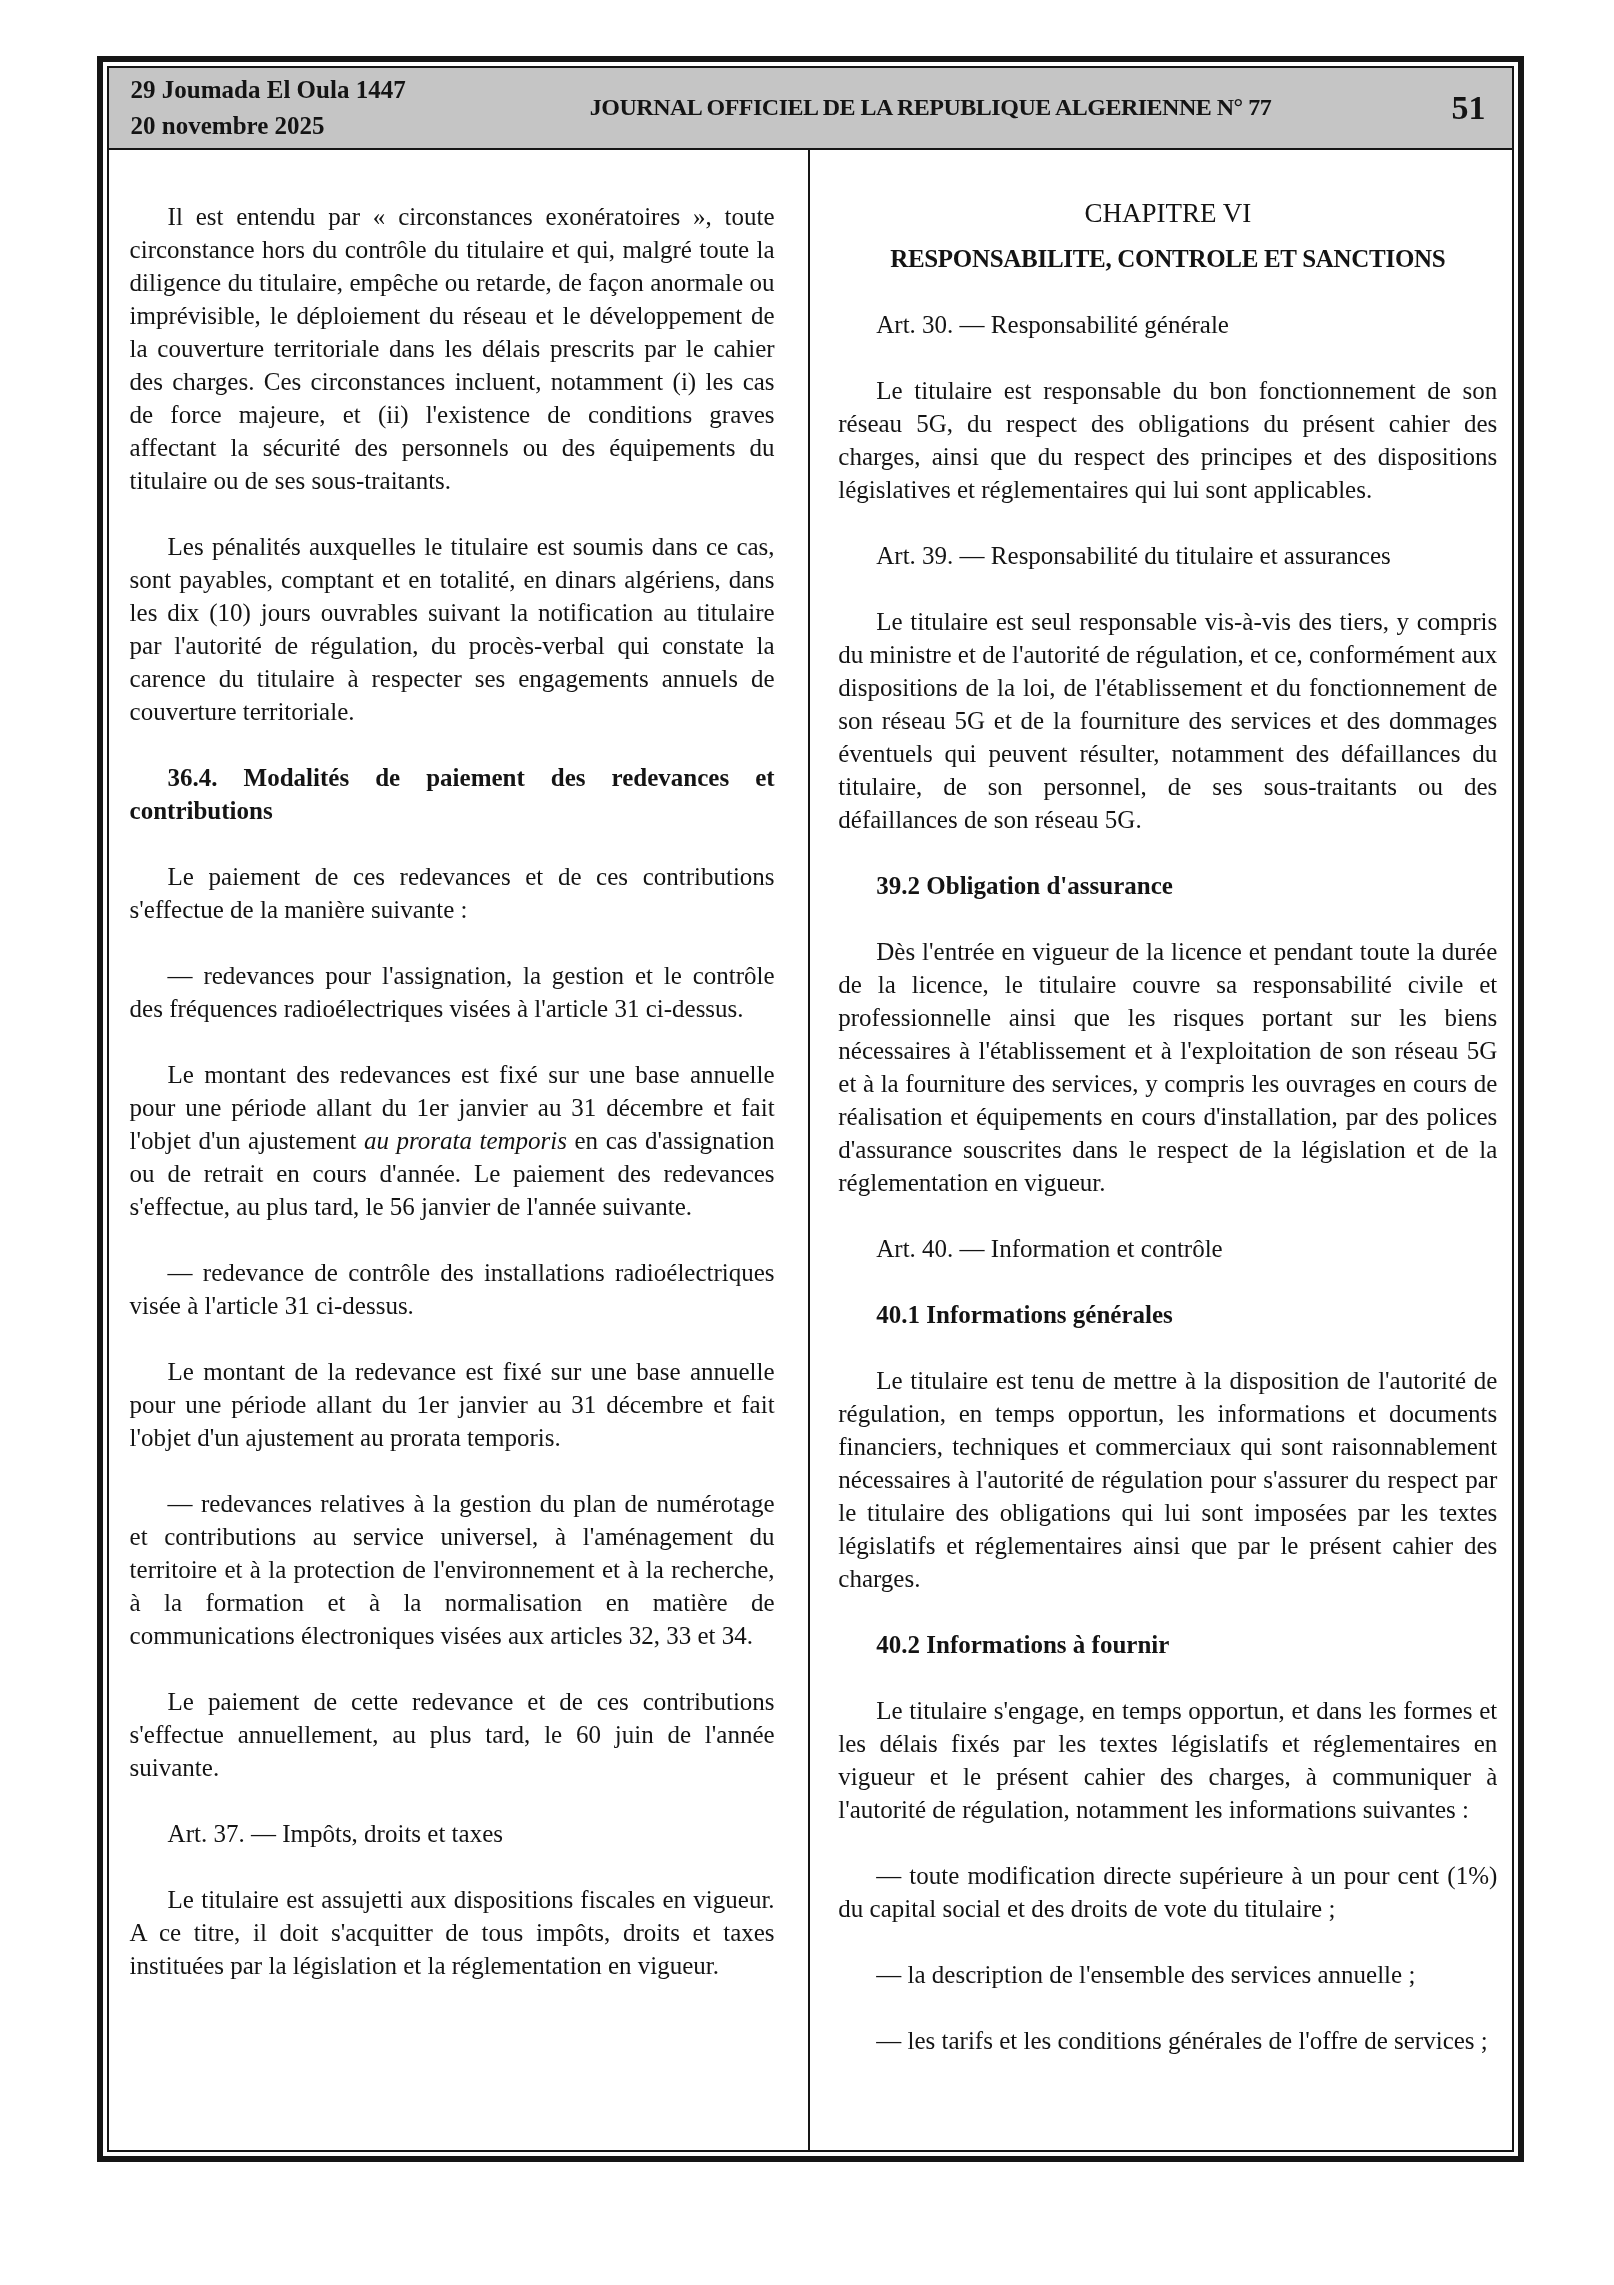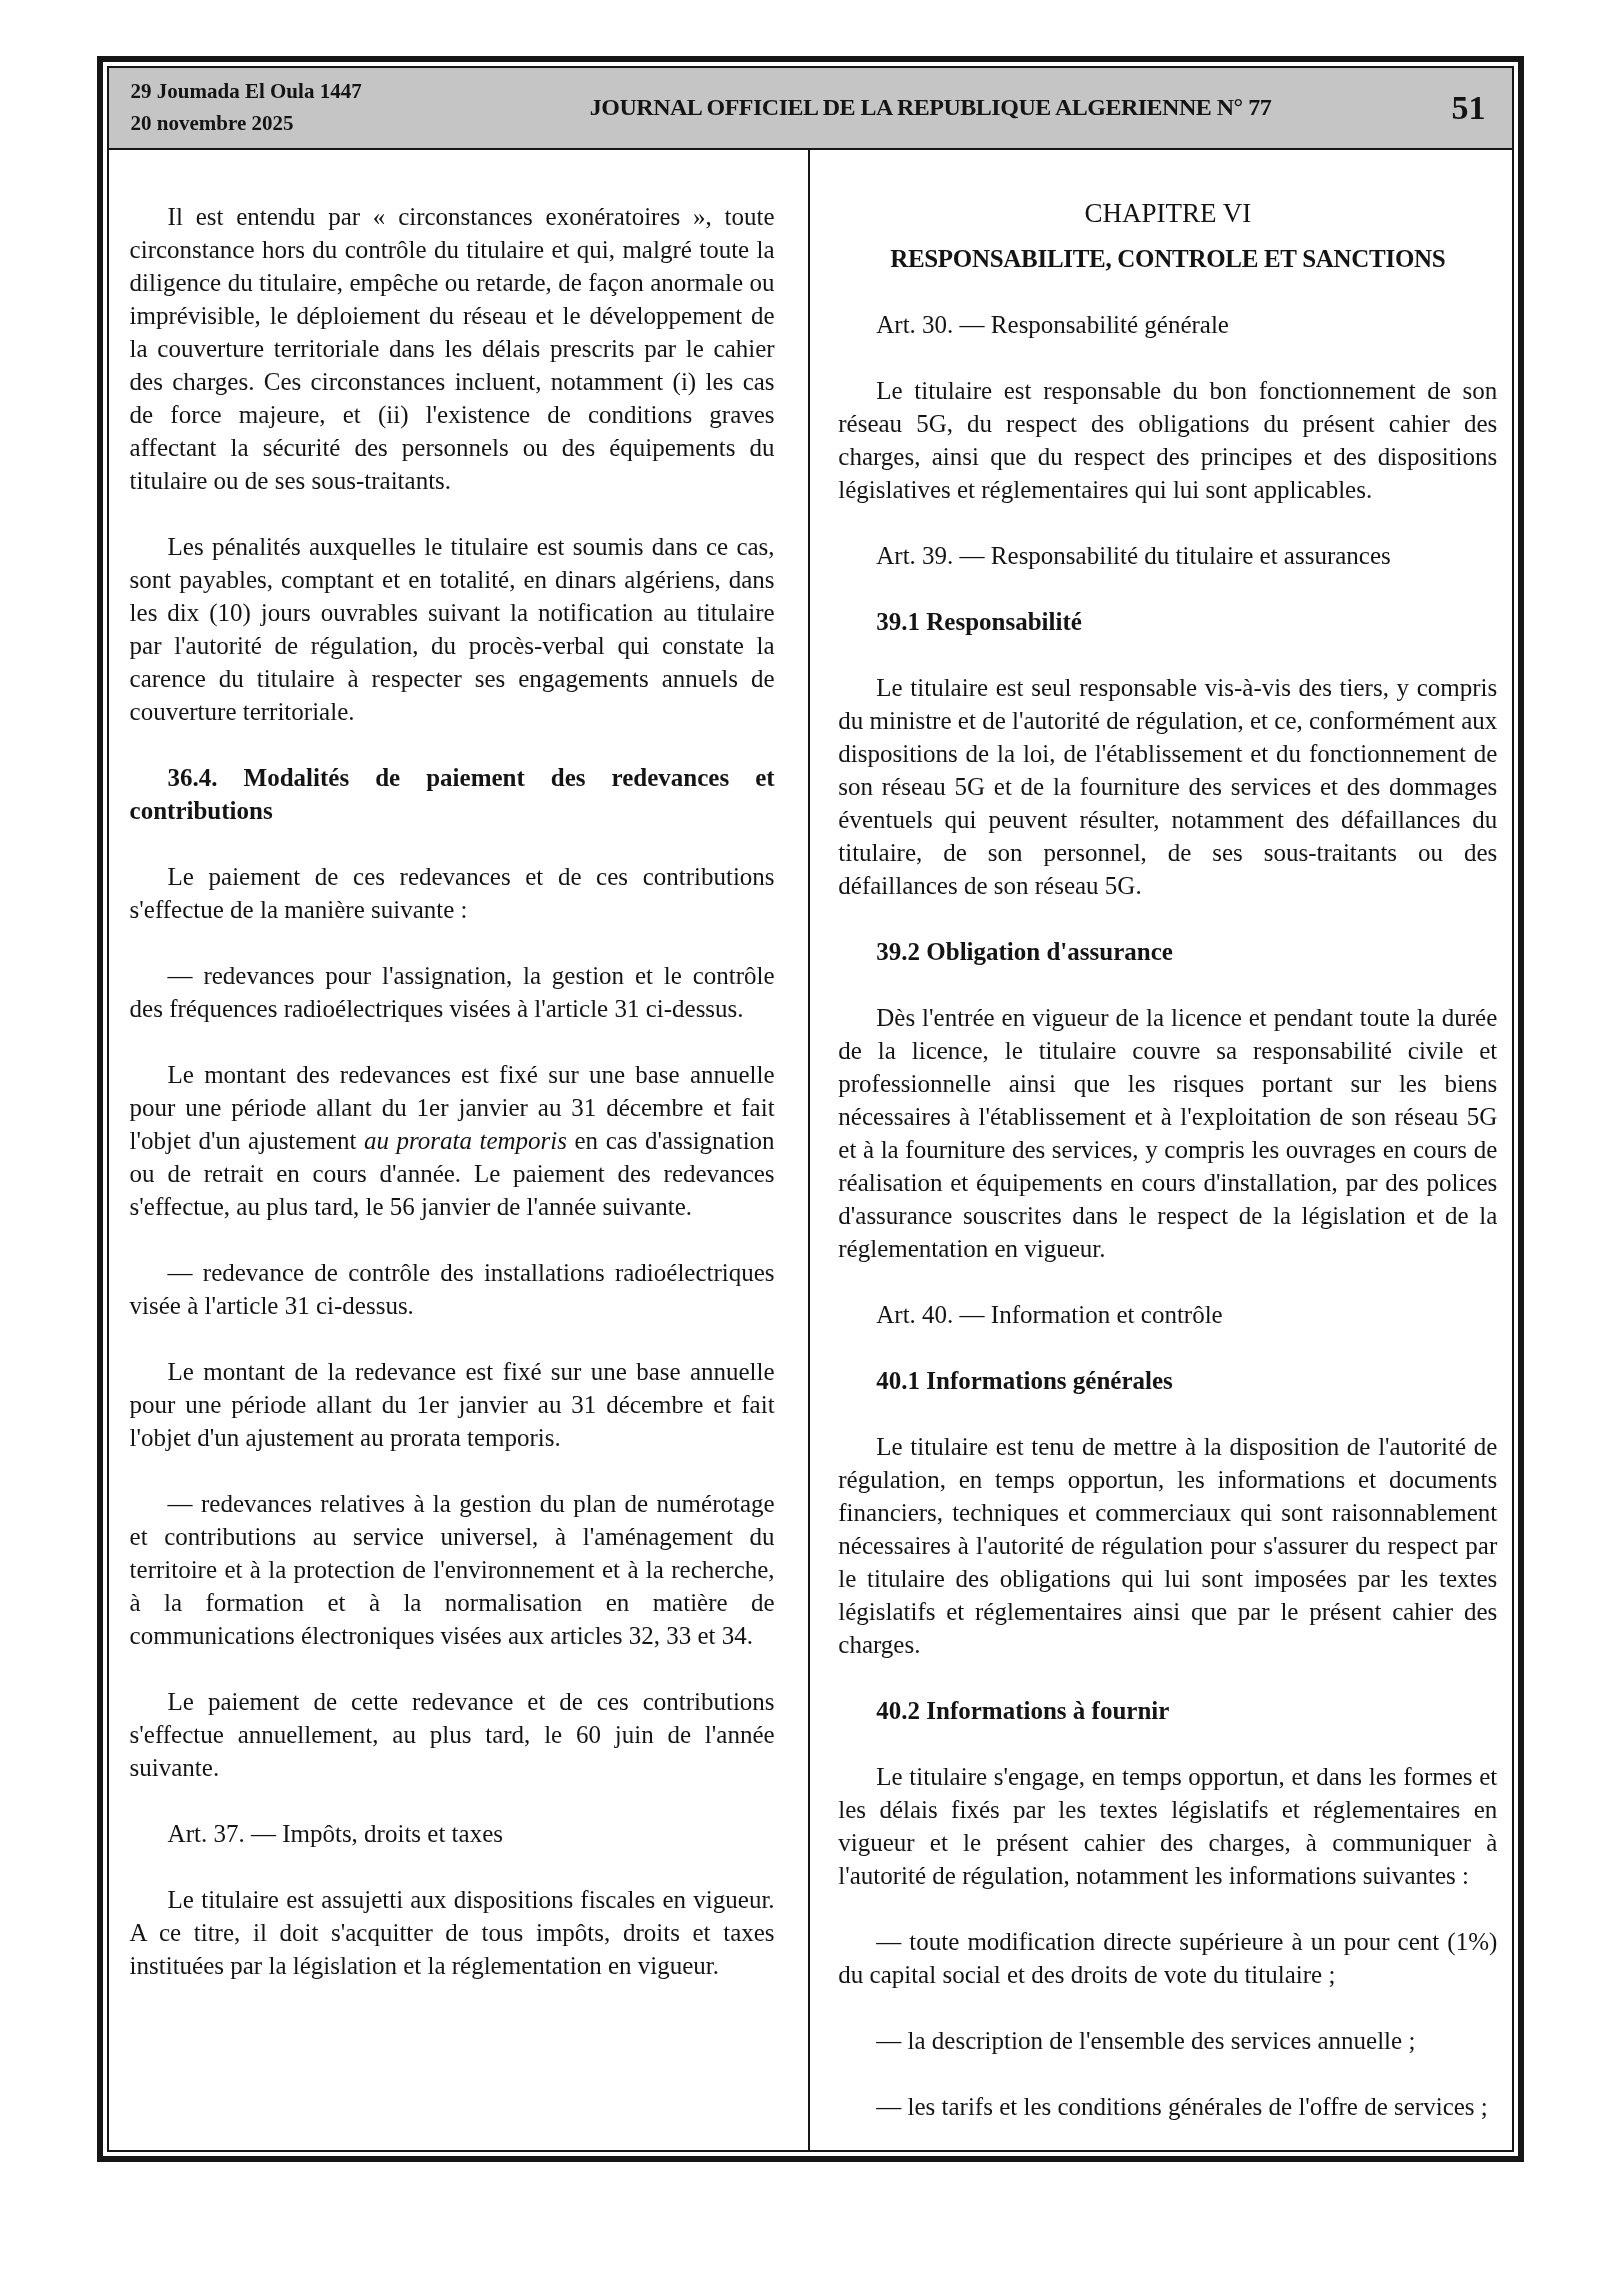--- a/index.html
+++ b/index.html
@@ -45,21 +45,21 @@
     overflow: hidden;
   }
   .masthead .dates {
     display: flex;
     flex-direction: column;
     justify-content: flex-end;
     gap: 11px;
     padding-left: 22px;
     min-width: 299px;
     font-weight: bold;
-    font-size: 21px;
+    font-size: 25px;
     line-height: 1;
     white-space: nowrap;
   }
   .masthead .journal-title {
     flex: 1;
     text-align: center;
     font-weight: bold;
     font-size: 24px;
     letter-spacing: -0.5px;
     white-space: nowrap;
@@ -153,21 +153,20 @@
       </section>
 
       <div class="divider"></div>
 
       <section class="col-right">
         <p class="chapter-label">CHAPITRE VI</p>
         <p class="chapter-title">RESPONSABILITE, CONTROLE ET SANCTIONS</p>
         <p class="para">Art. 30. — Responsabilité générale</p>
         <p class="para">Le titulaire est responsable du bon fonctionnement de son réseau 5G, du respect des obligations du présent cahier des charges, ainsi que du respect des principes et des dispositions législatives et réglementaires qui lui sont applicables.</p>
         <p class="para">Art. 39. — Responsabilité du titulaire et assurances</p>
-        <p class="para bold-heading">39.1 Responsabilité</p>
         <p class="para">Le titulaire est seul responsable vis-à-vis des tiers, y compris du ministre et de l'autorité de régulation, et ce, conformément aux dispositions de la loi, de l'établissement et du fonctionnement de son réseau 5G et de la fourniture des services et des dommages éventuels qui peuvent résulter, notamment des défaillances du titulaire, de son personnel, de ses sous-traitants ou des défaillances de son réseau 5G.</p>
         <p class="para bold-heading">39.2 Obligation d'assurance</p>
         <p class="para">Dès l'entrée en vigueur de la licence et pendant toute la durée de la licence, le titulaire couvre sa responsabilité civile et professionnelle ainsi que les risques portant sur les biens nécessaires à l'établissement et à l'exploitation de son réseau 5G et à la fourniture des services, y compris les ouvrages en cours de réalisation et équipements en cours d'installation, par des polices d'assurance souscrites dans le respect de la législation et de la réglementation en vigueur.</p>
         <p class="para">Art. 40. — Information et contrôle</p>
         <p class="para bold-heading">40.1 Informations générales</p>
         <p class="para">Le titulaire est tenu de mettre à la disposition de l'autorité de régulation, en temps opportun, les informations et documents financiers, techniques et commerciaux qui sont raisonnablement nécessaires à l'autorité de régulation pour s'assurer du respect par le titulaire des obligations qui lui sont imposées par les textes législatifs et réglementaires ainsi que par le présent cahier des charges.</p>
         <p class="para bold-heading">40.2 Informations à fournir</p>
         <p class="para">Le titulaire s'engage, en temps opportun, et dans les formes et les délais fixés par les textes législatifs et réglementaires en vigueur et le présent cahier des charges, à communiquer à l'autorité de régulation, notamment les informations suivantes :</p>
         <p class="para">— toute modification directe supérieure à un pour cent (1%) du capital social et des droits de vote du titulaire ;</p>
         <p class="para">— la description de l'ensemble des services annuelle ;</p>

